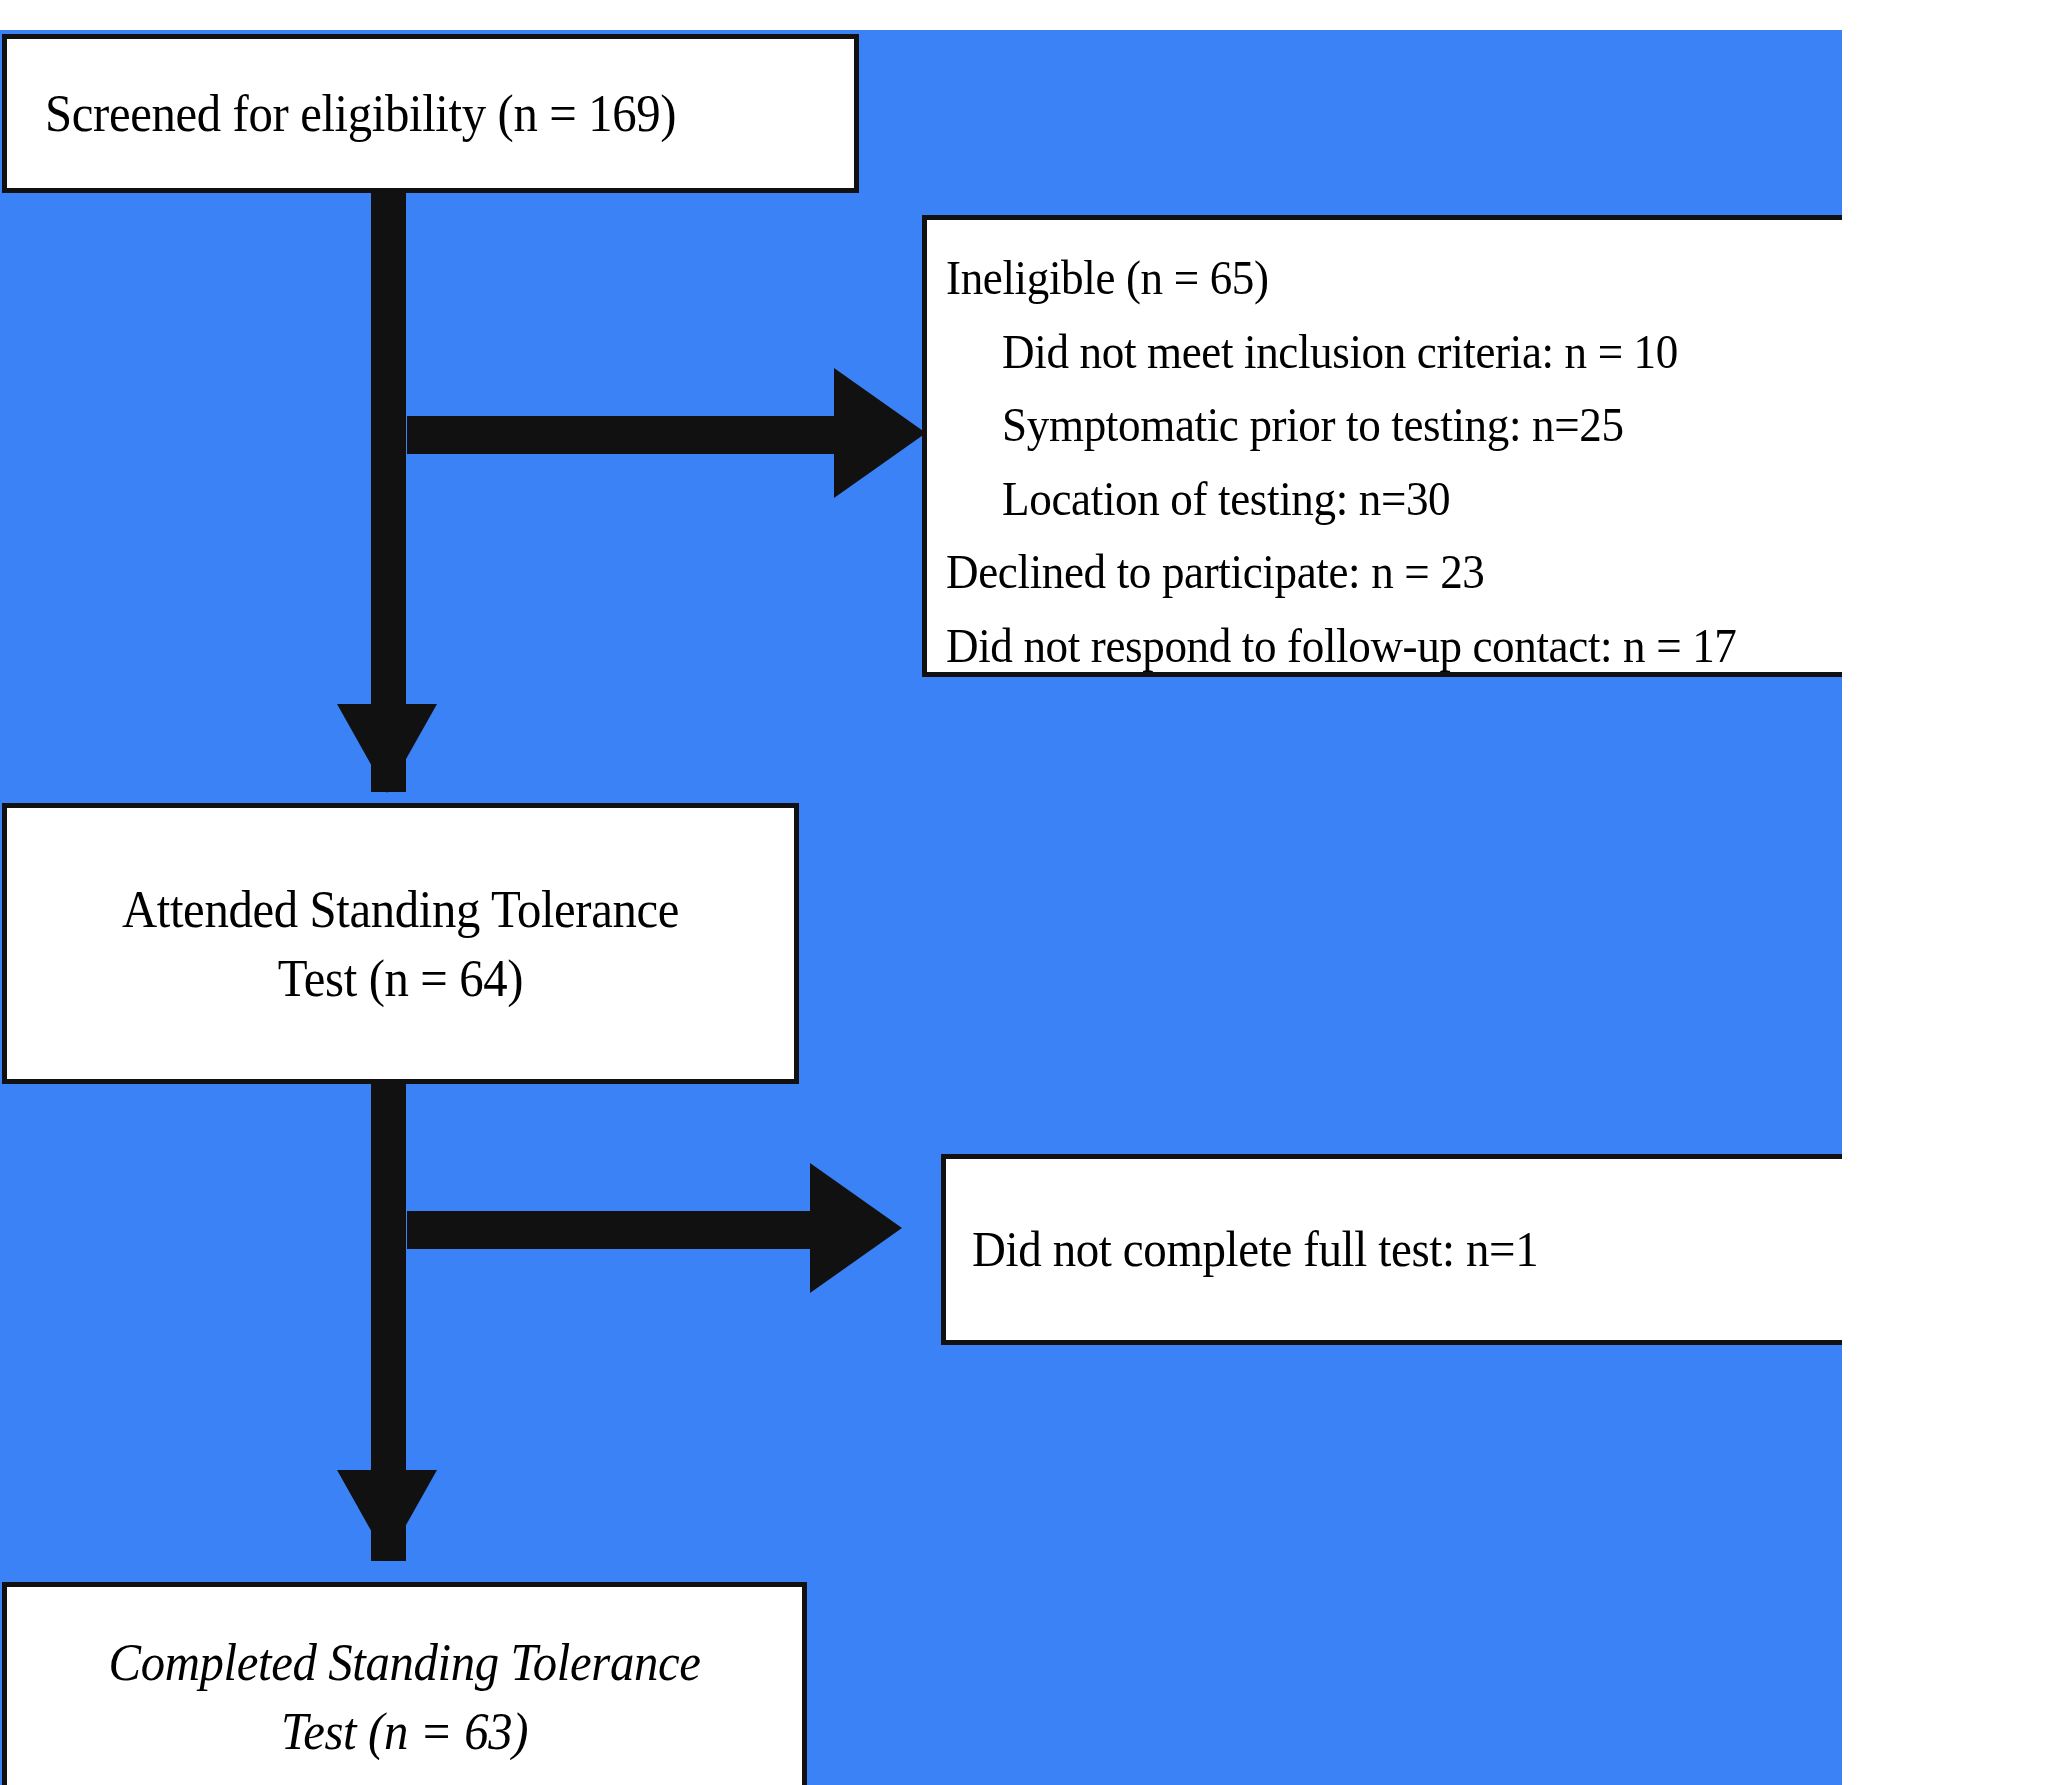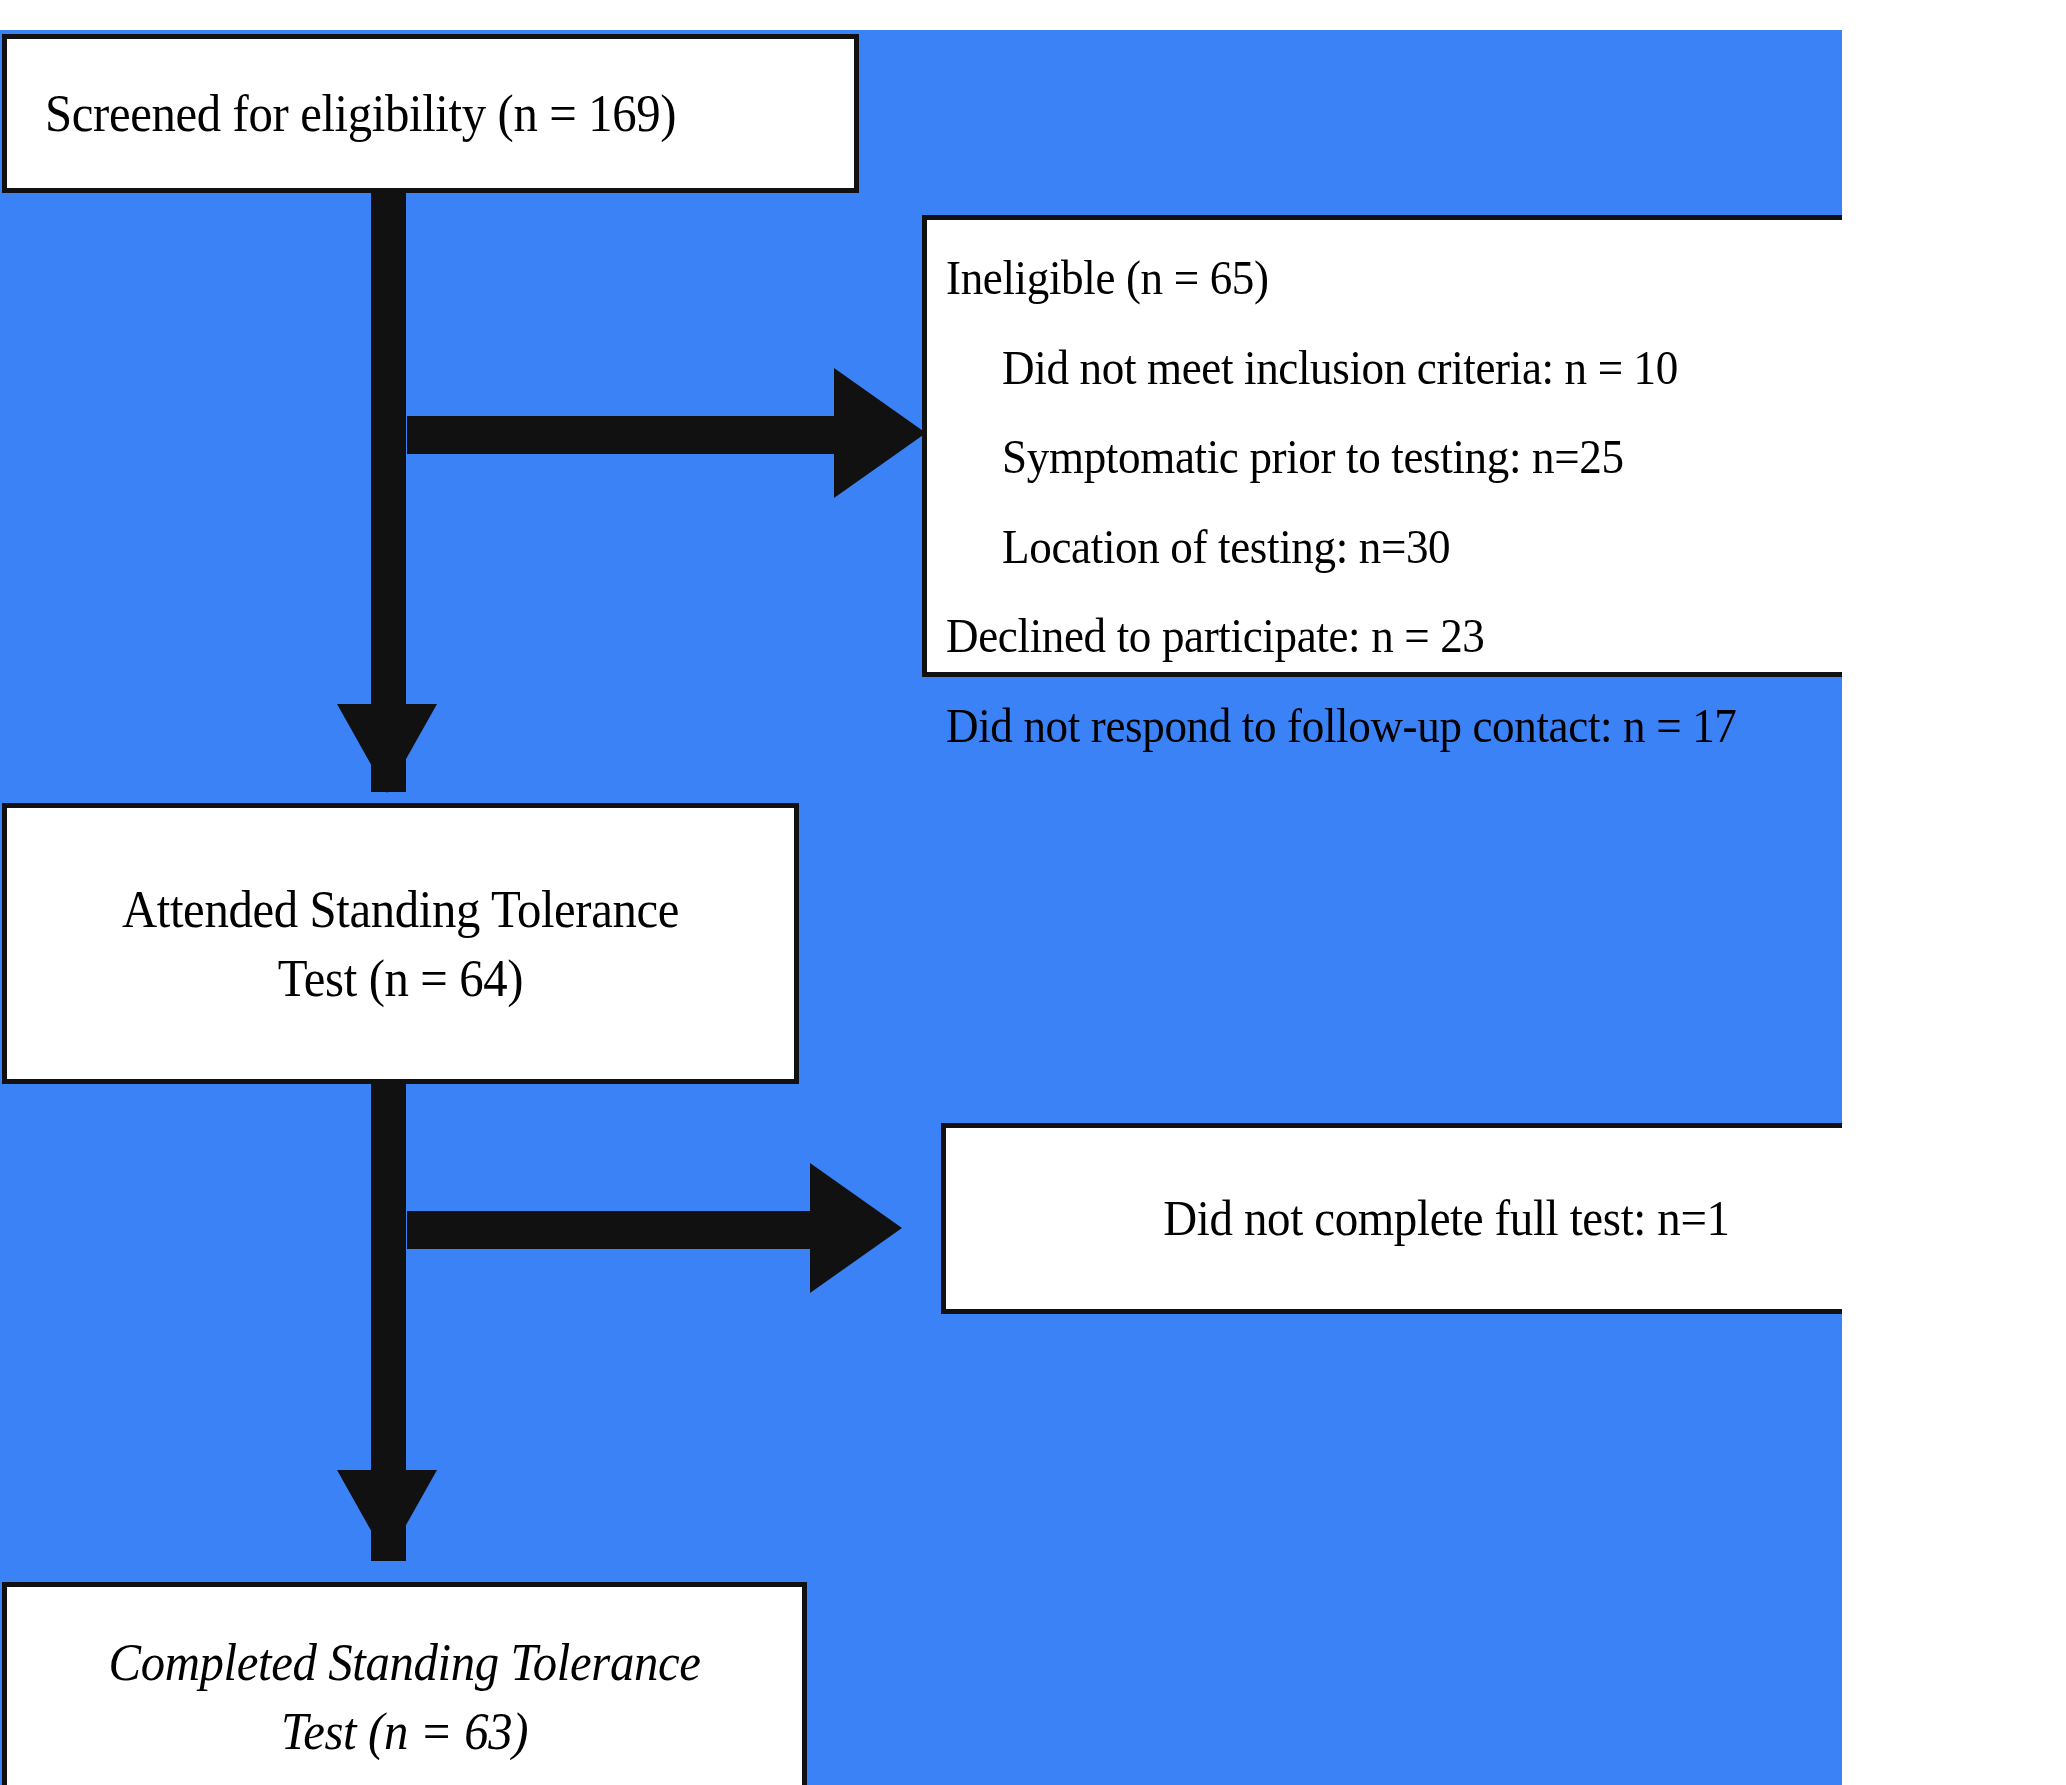--- a/index.html
+++ b/index.html
@@ -31,28 +31,28 @@
   }
   .node.centered .line{
     text-align:center;
     transform-origin:center center;
   }
 
   
   #box-screened{left:1.6px;top:4px;width:857px;height:159px;padding:0 0 0 38px;}
   #box-screened .line{font-size:53px;}
 
-  #box-ineligible{left:922px;top:185px;width:1134px;height:462px;padding:21px 0 21px 19px;justify-content:flex-start;gap:16px;}
+  #box-ineligible{left:922px;top:185px;width:1134px;height:462px;padding:21px 0 21px 19px;justify-content:flex-start;}
   #box-ineligible .line{font-size:49px;line-height:1.50;}
   #box-ineligible .indent{padding-left:61px;}
 
   #box-attended{left:1.6px;top:773px;width:797px;height:281px;padding:0 29px;}
   #box-attended .line{font-size:53px;line-height:1.30;}
 
-  #box-incomplete{left:941px;top:1093px;width:1067px;height:191px;padding:0 0 0 25.5px;text-align:center;}
+  #box-incomplete{left:941px;top:1124px;width:1067px;height:191px;padding:0 0 0 25.5px;}
   #box-incomplete .line{font-size:51px;}
 
   #box-completed{left:1.6px;top:1552px;width:805px;height:230px;padding:0 11px;font-style:italic;}
   #box-completed .line{font-size:53px;line-height:1.30;}
 
   
   .conn{position:absolute;background:#111111;}
 
   
   #trunk-a{left:371px;top:163px;width:35px;height:599px;}

